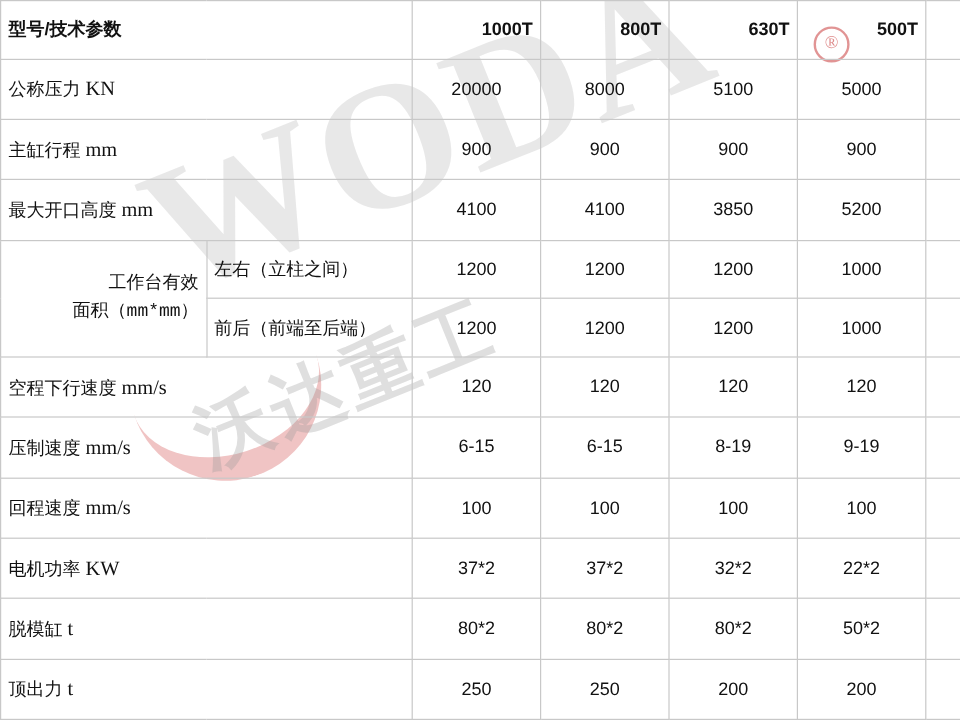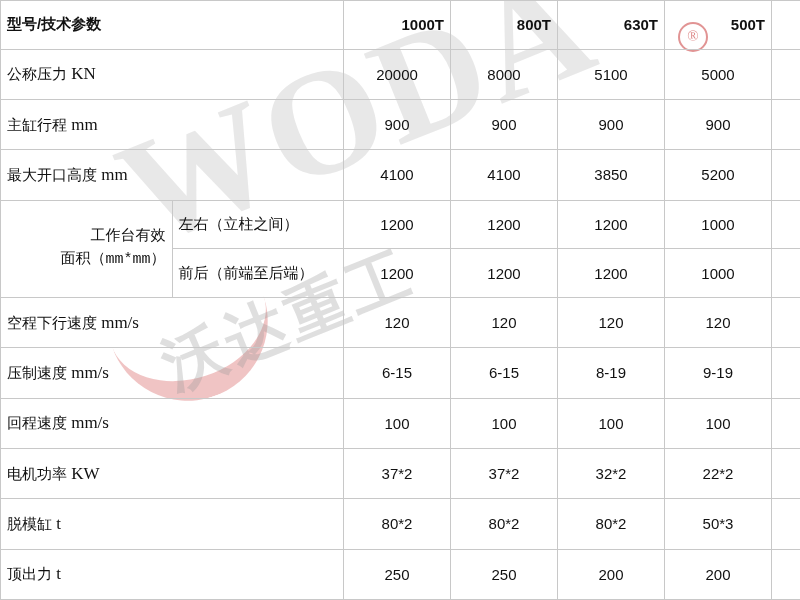--- a/index.html
+++ b/index.html
@@ -243,21 +243,21 @@
         <td class="value">32*2</td>
         <td class="value">22*2</td>
         <td class="value">11</td>
       </tr>
 
       <tr>
         <td class="label" colspan="2"><span class="nowrap"><span>脱模缸</span> <span class="unit">t</span></span></td>
         <td class="value">80*2</td>
         <td class="value">80*2</td>
         <td class="value">80*2</td>
-        <td class="value">50*3</td>
+        <td class="value">50*2</td>
         <td class="value">50</td>
       </tr>
 
       <tr>
         <td class="label" colspan="2"><span class="nowrap"><span>顶出力</span> <span class="unit">t</span></span></td>
         <td class="value">250</td>
         <td class="value">250</td>
         <td class="value">200</td>
         <td class="value">200</td>
         <td class="value">150</td>

